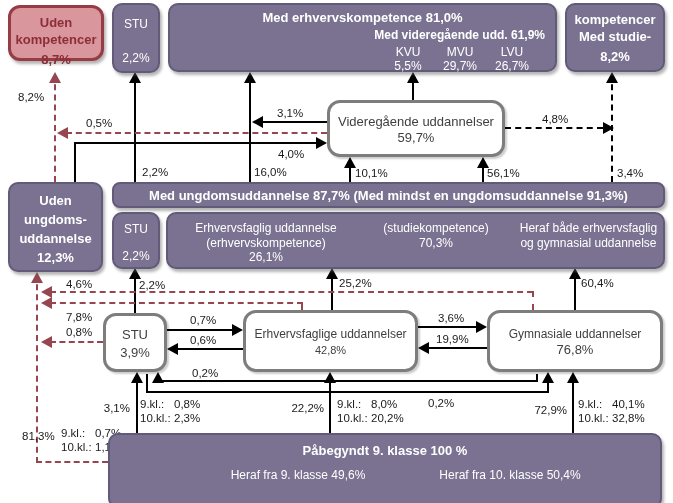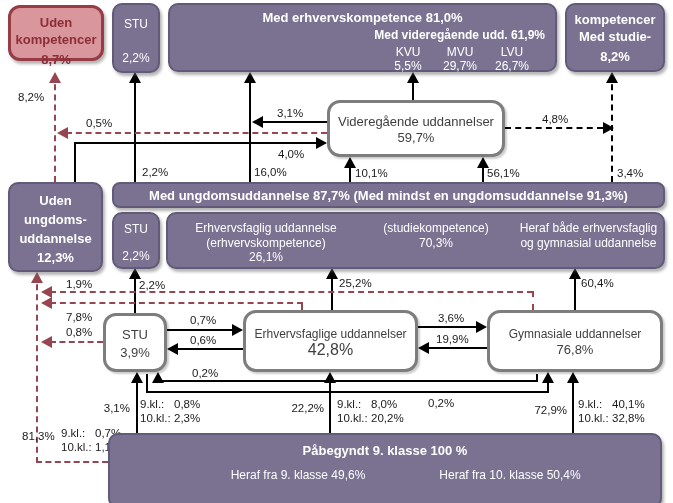--- a/index.html
+++ b/index.html
@@ -108,21 +108,21 @@
   <div class="lbl" style="left:18px;top:91px">8,2%</div>
   <div class="lbl" style="left:86px;top:117px">0,5%</div>
   <div class="lbl" style="left:142px;top:166px">2,2%</div>
   <div class="lbl" style="left:254px;top:166px">16,0%</div>
   <div class="lbl" style="left:277px;top:107px">3,1%</div>
   <div class="lbl" style="left:278px;top:148px">4,0%</div>
   <div class="lbl" style="left:355px;top:167px">10,1%</div>
   <div class="lbl" style="left:487px;top:167px">56,1%</div>
   <div class="lbl" style="left:542px;top:113px">4,8%</div>
   <div class="lbl" style="left:617px;top:167px">3,4%</div>
-  <div class="lbl" style="left:66px;top:278px">1,9%</div>
+  <div class="lbl" style="left:66px;top:278px">4,6%</div>
   <div class="lbl" style="left:139px;top:279px">2,2%</div>
   <div class="lbl" style="left:339px;top:277px">25,2%</div>
   <div class="lbl" style="left:581px;top:277px">60,4%</div>
   <div class="lbl" style="left:66px;top:311px">7,8%</div>
   <div class="lbl" style="left:66px;top:326px">0,8%</div>
   <div class="lbl" style="left:190px;top:314px">0,7%</div>
   <div class="lbl" style="left:190px;top:334px">0,6%</div>
   <div class="lbl" style="left:438px;top:312px">3,6%</div>
   <div class="lbl" style="left:436px;top:333px">19,9%</div>
   <div class="lbl" style="left:192px;top:367px">0,2%</div>
@@ -216,21 +216,21 @@
       <div>og gymnasial uddannelse</div>
     </div>
   </div>
 
   <div class="box whitebox" style="left:103px;top:313px;width:64px;height:59px;padding-top:10px">
     <div style="font-size:13px;line-height:18px">STU</div>
     <div style="font-size:13px;line-height:18px">3,9%</div>
   </div>
   <div class="box whitebox" style="left:243px;top:310px;width:175px;height:62px;padding-top:13px">
     <div style="font-size:12px;line-height:16px">Erhvervsfaglige uddannelser</div>
-    <div style="font-size:16px;line-height:16px">42,8%</div>
+    <div style="font-size:11px;line-height:16px">42,8%</div>
   </div>
   <div class="box whitebox" style="left:487px;top:310px;width:176px;height:62px;padding-top:13px">
     <div style="font-size:12px;line-height:16px">Gymnasiale uddannelser</div>
     <div style="font-size:13px;line-height:16px">76,8%</div>
   </div>
 
   <div class="box purple" style="left:108px;top:433px;width:554px;height:75px">
     <div class="bt" style="position:absolute;left:0;right:0;top:7px">Påbegyndt 9. klasse 100 %</div>
     <div class="rt" style="position:absolute;left:100px;top:33px;width:176px">Heraf fra 9. klasse 49,6%</div>
     <div class="rt" style="position:absolute;left:312px;top:33px;width:176px">Heraf fra 10. klasse 50,4%</div>

